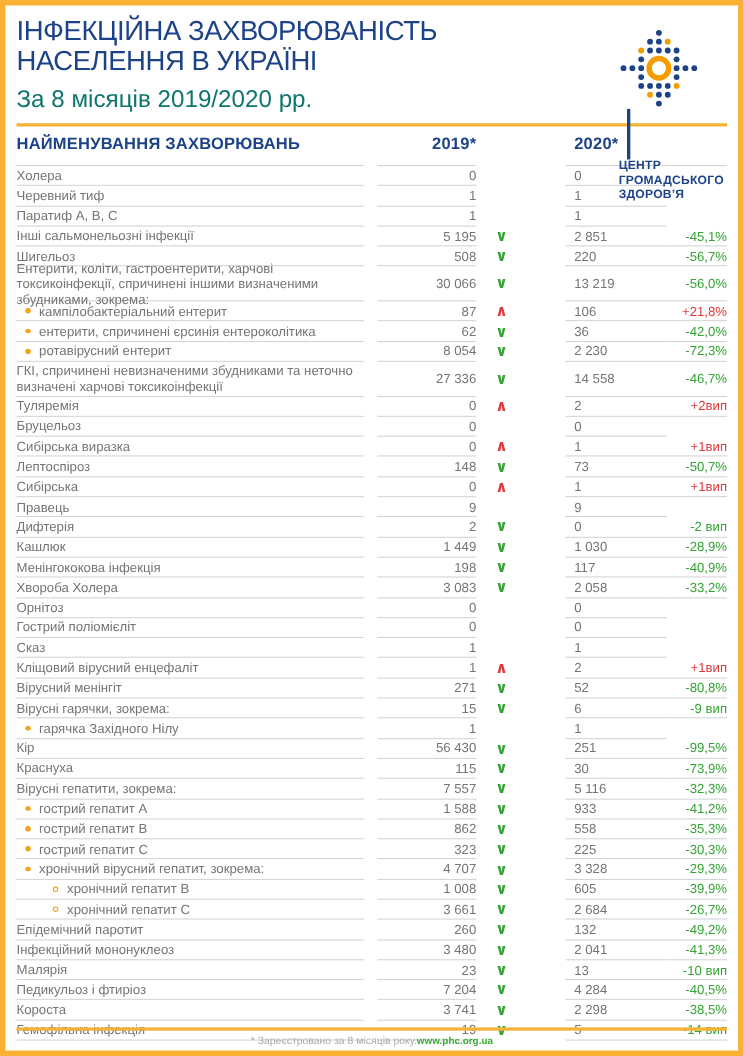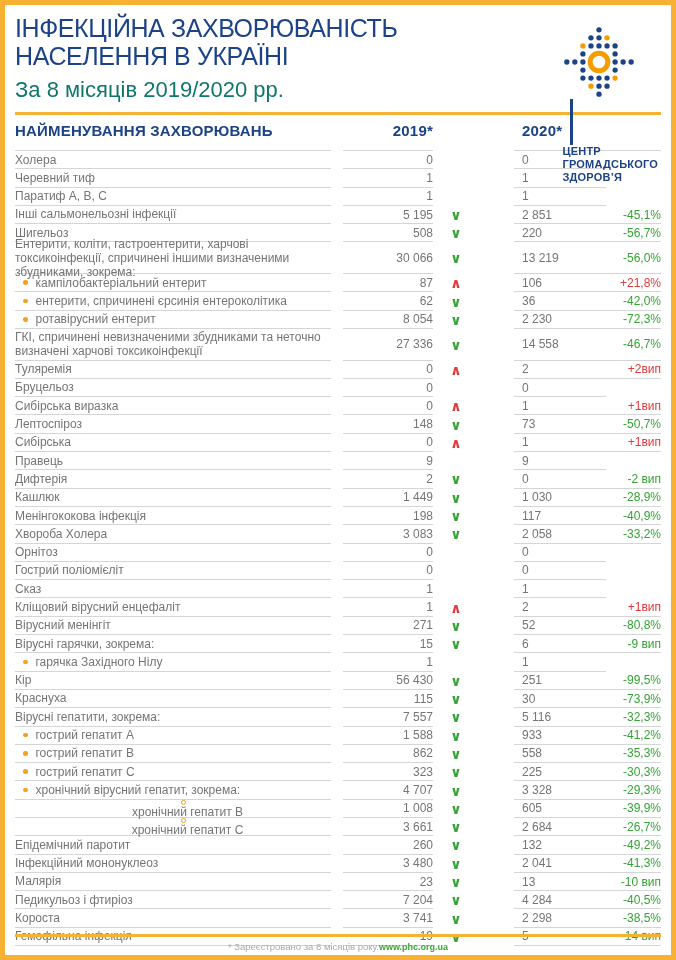--- a/index.html
+++ b/index.html
@@ -38,21 +38,21 @@
   .c-name{ flex:1; min-width:0; line-height:1.18; }
   .c-2019{ width:90px; margin-left:12px; justify-content:flex-end; }
   .c-arrow{ width:46px; border-bottom:none; justify-content:center; }
   .c-2020{ width:92px; padding-left:8px; justify-content:flex-start;margin-left:35px; }
   .c-chg{ width:55px; justify-content:flex-end; }
   .c-chg.empty{ border-bottom:none; }
   .thead .cell{ padding-bottom:4px; }
 
   .row .c-name{ padding-right:4px; }
   .row.lvl1 .c-name{ padding-left:8px; }
-  .row.lvl2 .c-name{ padding-left:33px;flex-direction:column; }
+  .row.lvl2 .c-name{ padding-left:33px; }
   .bullet{ display:none; flex:0 0 auto; width:4.5px; height:4.5px; border-radius:50%; margin-right:8px; }
   .lvl1 .bullet{ display:inline-block; background:#F5A11C; }
   .lvl2 .bullet{ display:inline-block; background:#fff; border:1.5px solid #F5A11C; width:5px; height:5px; }
 
   .arrow-glyph{ font-family:"DejaVu Sans", sans-serif; font-weight:bold; font-size:14px; line-height:1; }
   .trend-down{ color:#35A435; }
   .trend-up{ color:#E13A3C; }
   .chg-neg{ color:#35A435; }
   .chg-pos{ color:#E13A3C; }
 

